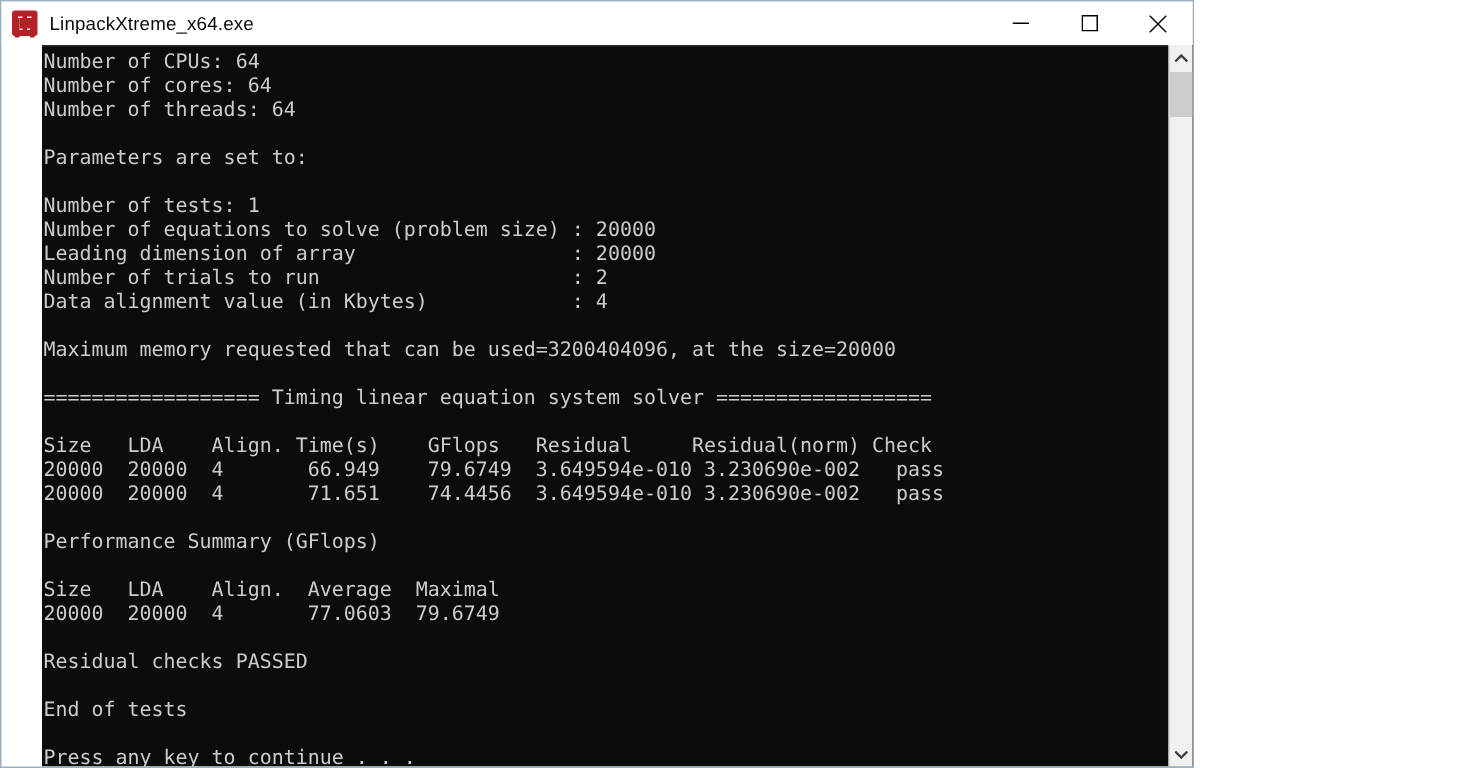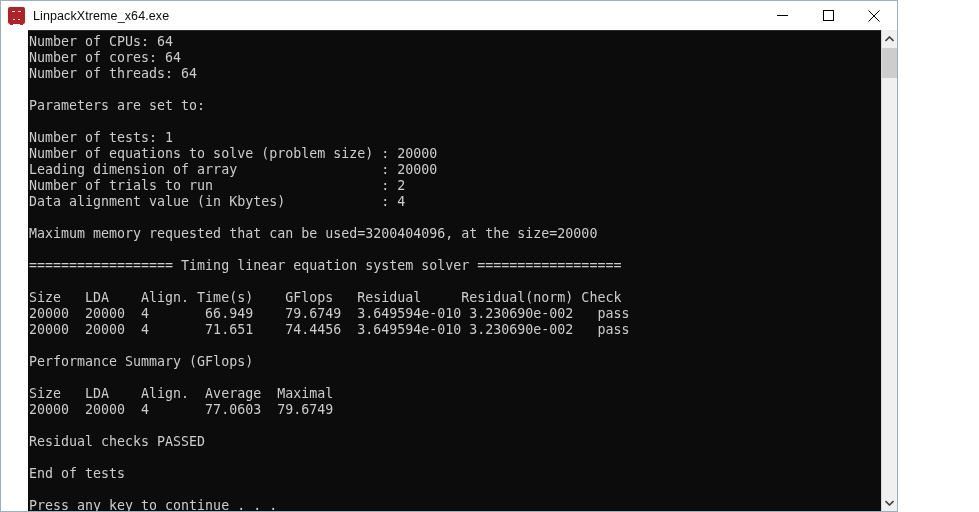--- a/index.html
+++ b/index.html
@@ -9,21 +9,21 @@
   }
   body {
     width: 979px;
     height: 512px;
     overflow: hidden;
     font-family: "Liberation Sans", sans-serif;
   }
 
   .window {
     position: relative;
-    width: 898px;
+    width: 796px;
     height: 512px;
     background: #ffffff;
     box-sizing: border-box;
     border: 1px solid #9bb0c4;
     overflow: hidden;
   }
 
   
   .titlebar {
     position: absolute;

